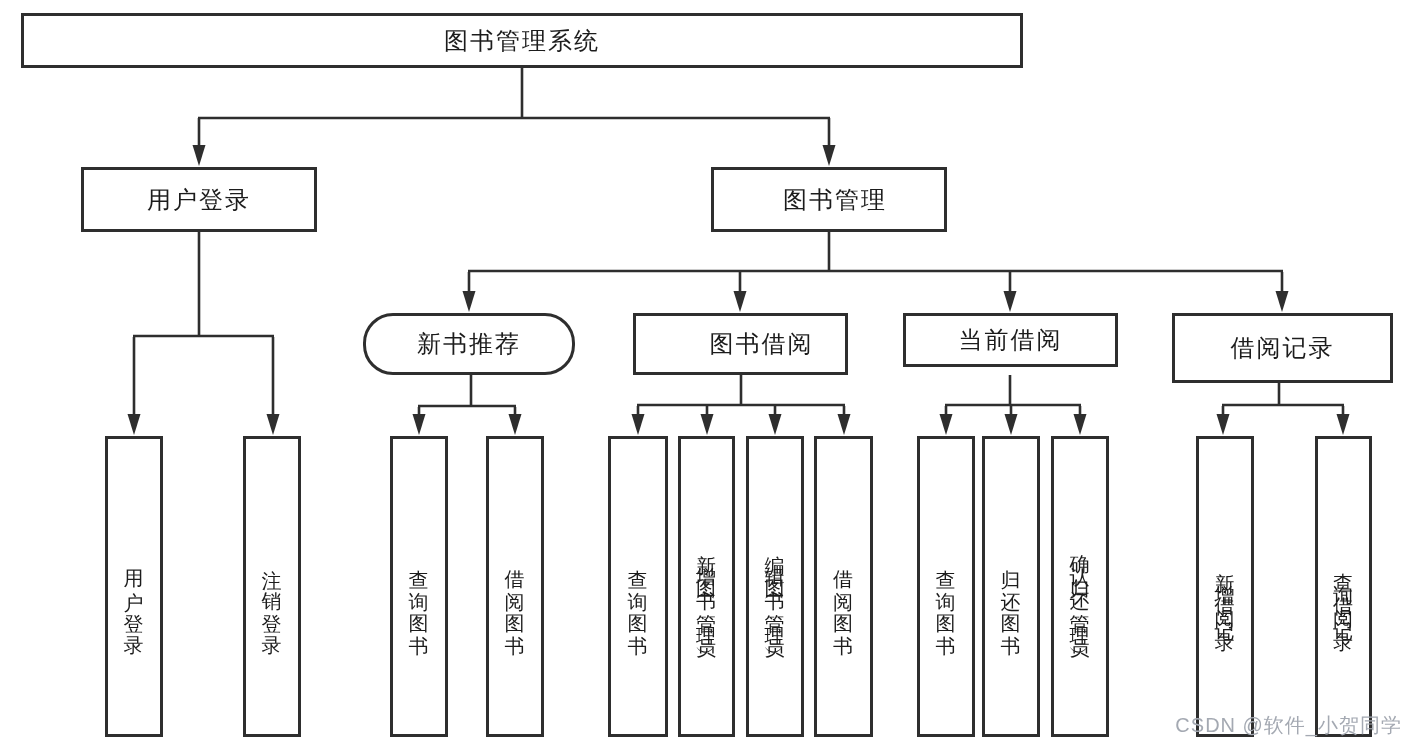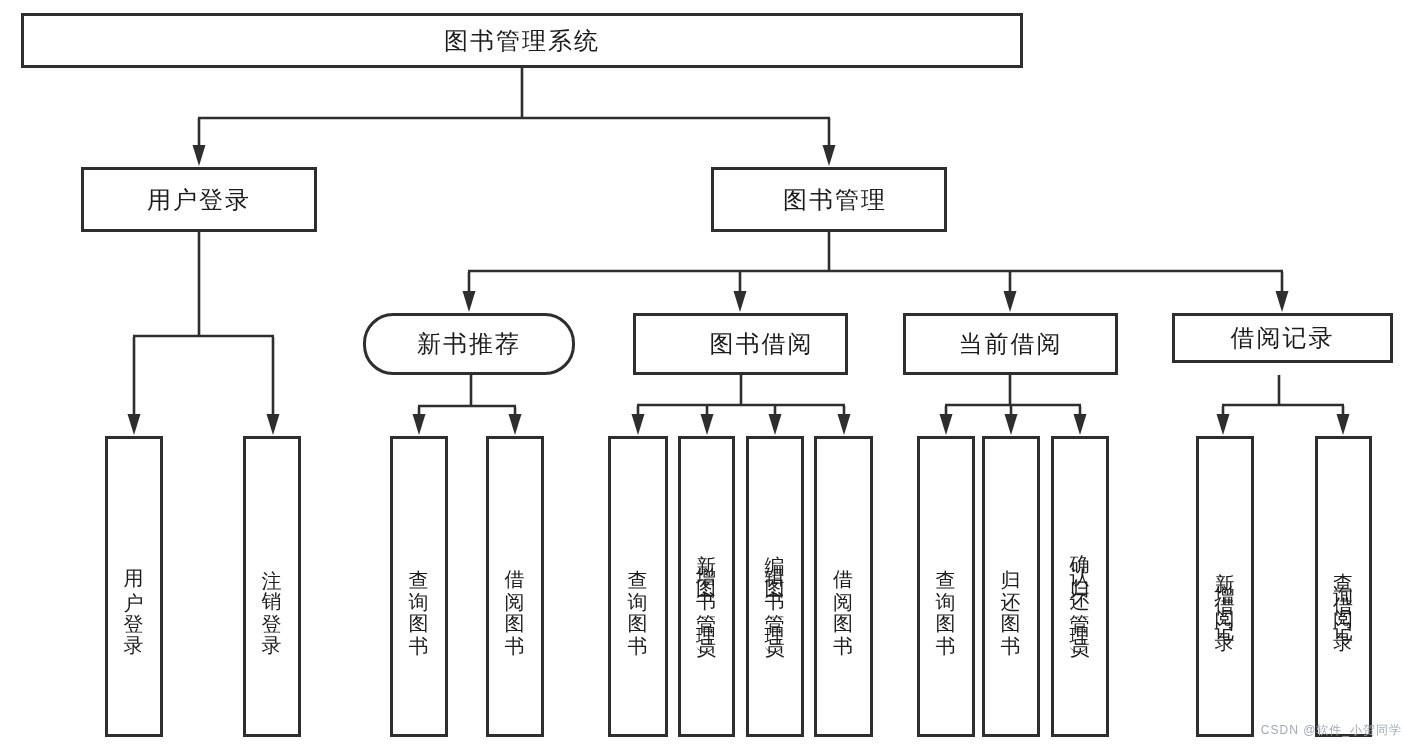--- a/index.html
+++ b/index.html
@@ -33,21 +33,21 @@
     writing-mode:vertical-rl;
     text-orientation:mixed;
     font-size:20px;color:#1c1c1c;
     line-height:1;
   }
   .ls-wide{letter-spacing:22px;margin-bottom:-22px;}
   .ls-mid{letter-spacing:12px;margin-bottom:-12px;}
   #watermark{
     position:absolute;
     right:3px;bottom:8px;
-    font-size:12px;color:#a4a9b2;
+    font-size:20px;color:#a4a9b2;
     letter-spacing:1px;
     white-space:nowrap;
   }
 </style>
 </head>
 <body>
 
 <div id="canvas">
 
   <svg id="wires" viewBox="0 0 1405 747">
@@ -101,22 +101,22 @@
       </g>
   </svg>
 
   <div class="hbox" style="left:21px;top:13px;width:1002px;height:55px;">图书管理系统</div>
 
   <div class="hbox" style="left:81px;top:167px;width:236px;height:65px;">用户登录</div>
   <div class="hbox" style="left:711px;top:167px;width:236px;height:65px;padding-left:12px;">图书管理</div>
 
   <div class="hbox" style="left:363px;top:313px;width:212px;height:62px;border-radius:30px;">新书推荐</div>
   <div class="hbox" style="left:633px;top:313px;width:215px;height:62px;padding-left:42px;">图书借阅</div>
-  <div class="hbox" style="left:903px;top:313px;width:215px;height:62px;">当前借阅</div>
-  <div class="hbox" style="left:1172px;top:313px;width:221px;height:50px;">借阅记录</div>
+  <div class="hbox" style="left:903px;top:313px;width:215px;height:54px;">当前借阅</div>
+  <div class="hbox" style="left:1172px;top:313px;width:221px;height:70px;">借阅记录</div>
 
   <div class="vbox" style="left:105px;width:58px;">
     <span class="vtext ls-wide">用户登录</span>
   </div>
   <div class="vbox" style="left:243px;width:58px;">
     <span class="vtext ls-wide">注销登录</span>
   </div>
 
   <div class="vbox" style="left:390px;width:58px;">
     <span class="vtext ls-wide">查询图书</span>

